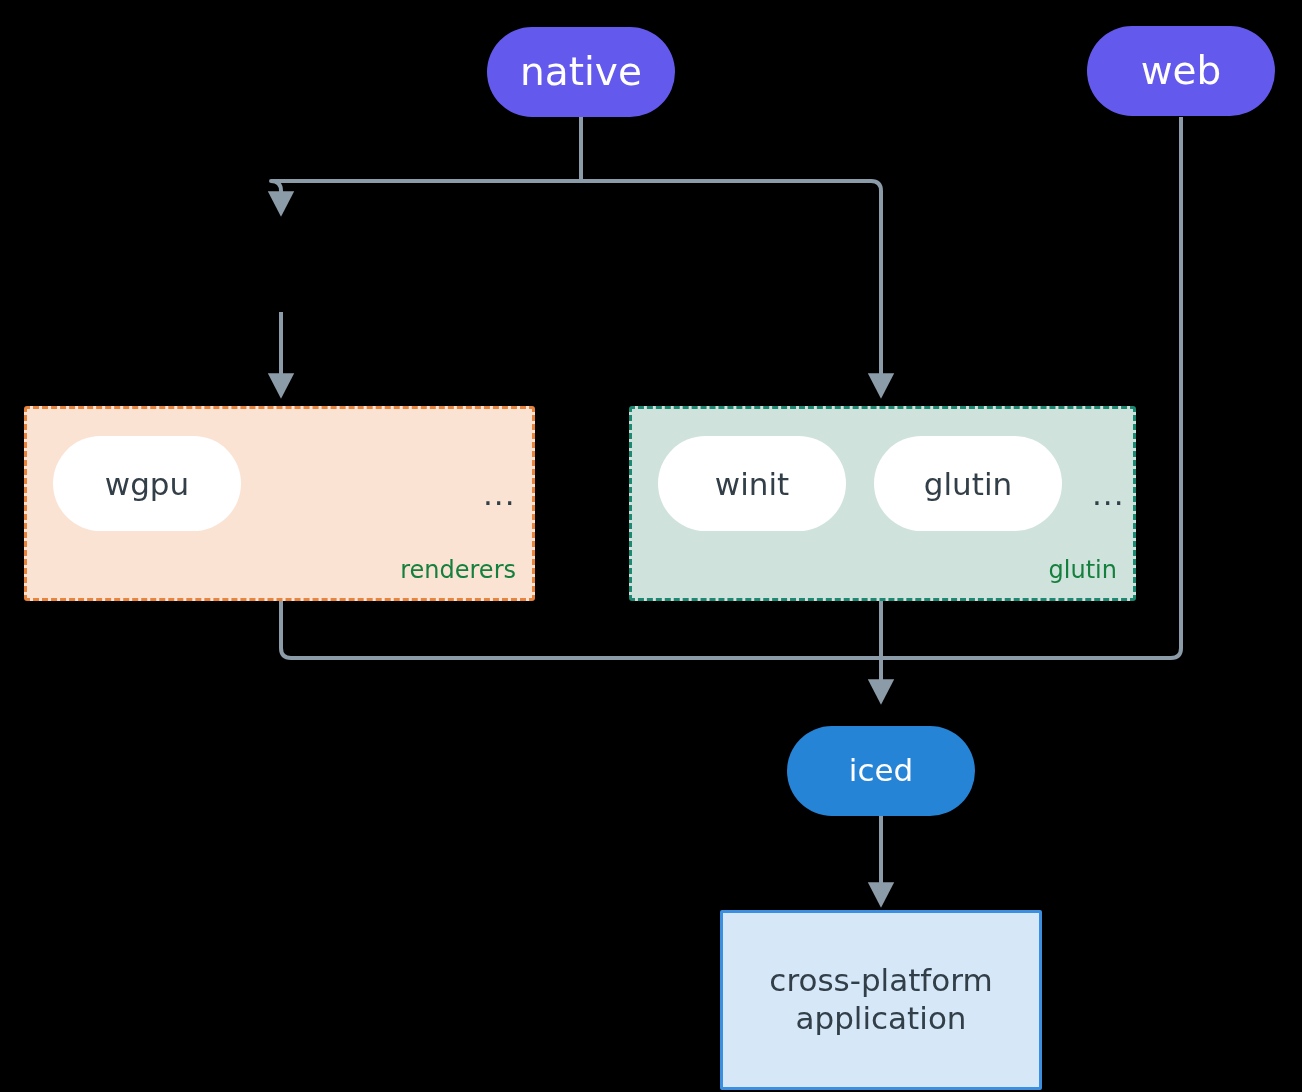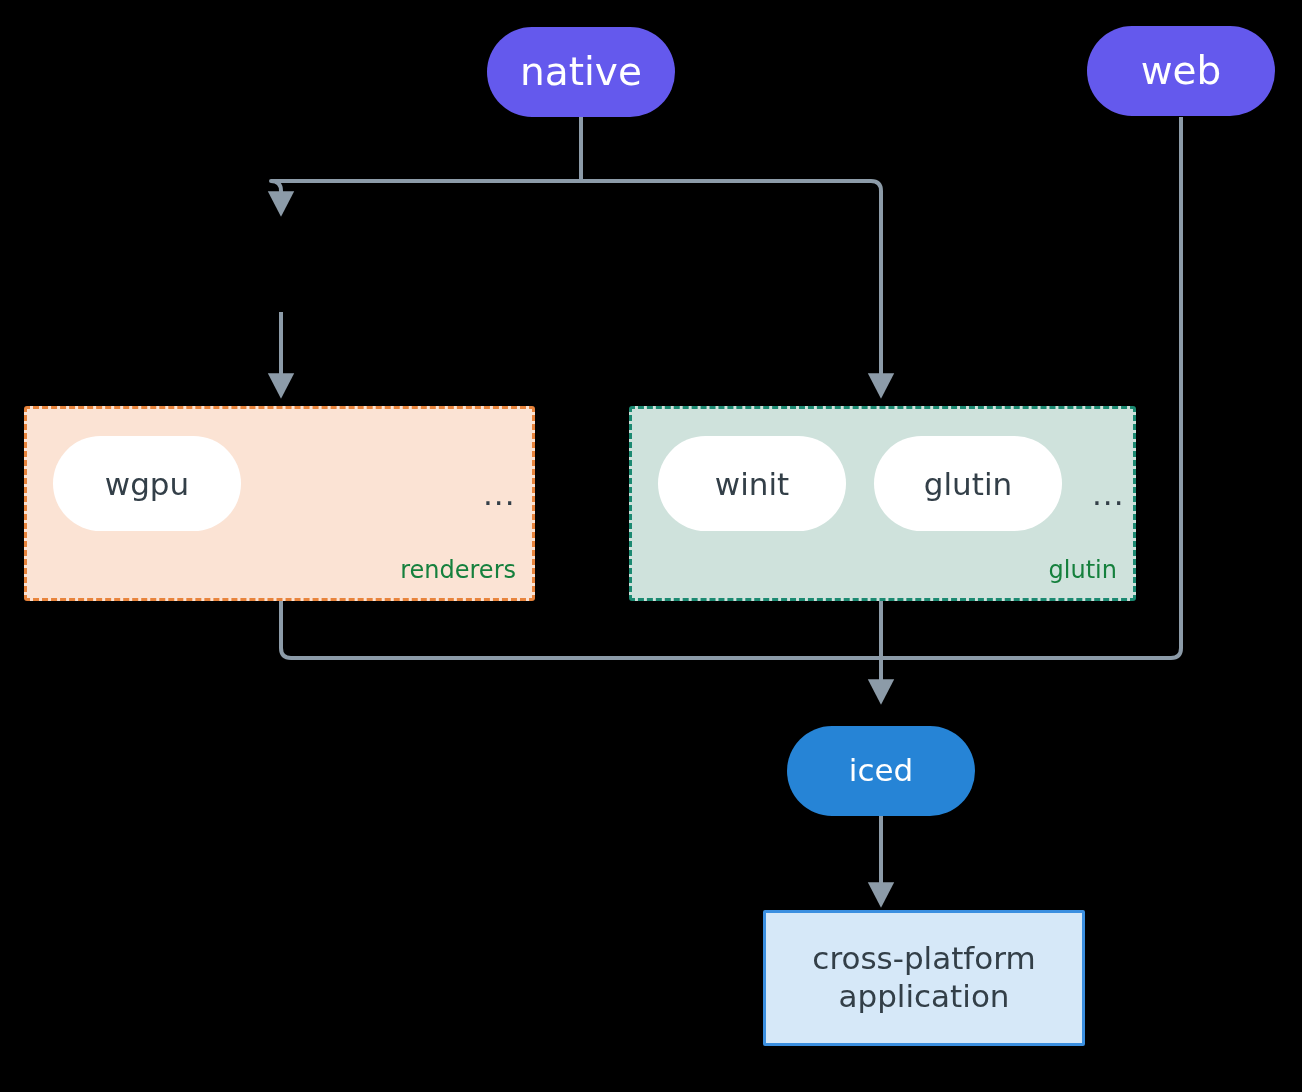--- a/index.html
+++ b/index.html
@@ -157,18 +157,18 @@
       <span>glutin</span>
     </div>
     <div class="ellipsis" style="left:460px; top:70px;">...</div>
     <div class="cluster-label" style="right:16px; bottom:14px;">glutin</div>
   </div>
 
   <div class="node pill node-iced" style="left:787px; top:711px; width:188px; height:90px;">
     <span>iced</span>
   </div>
 
-  <div class="node node-app" style="left:720px; top:910px; width:322px; height:136px;margin-left:43px;">
+  <div class="node node-app" style="left:720px; top:910px; width:322px; height:180px;">
     <span class="app-line">cross-platform</span>
     <span class="app-line">application</span>
   </div>
 
 </div>
 
 </body></html>

